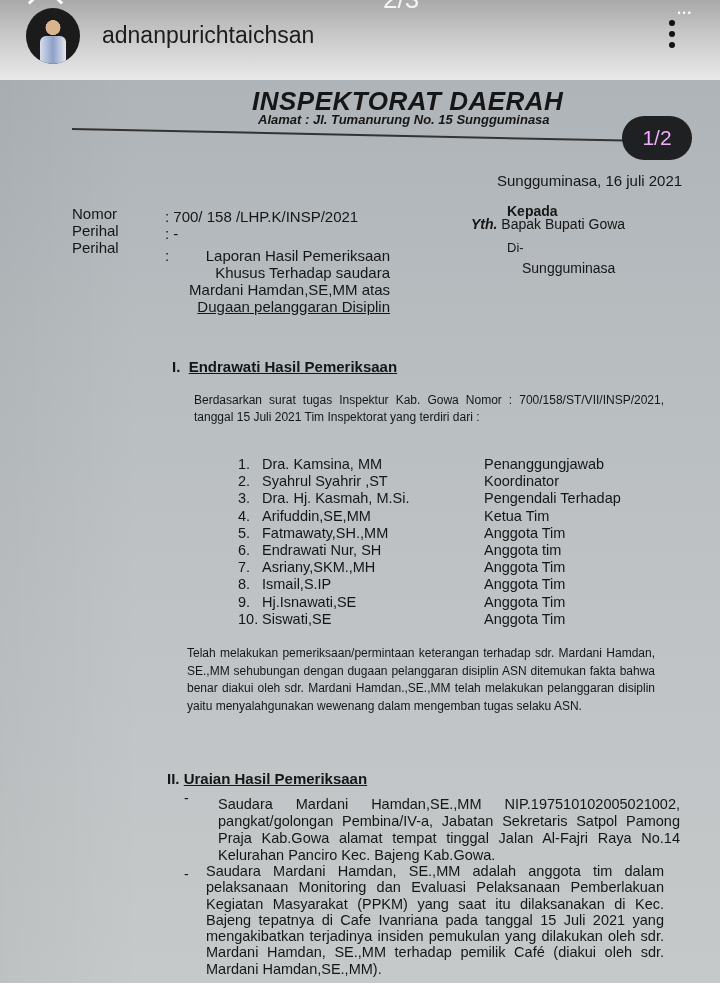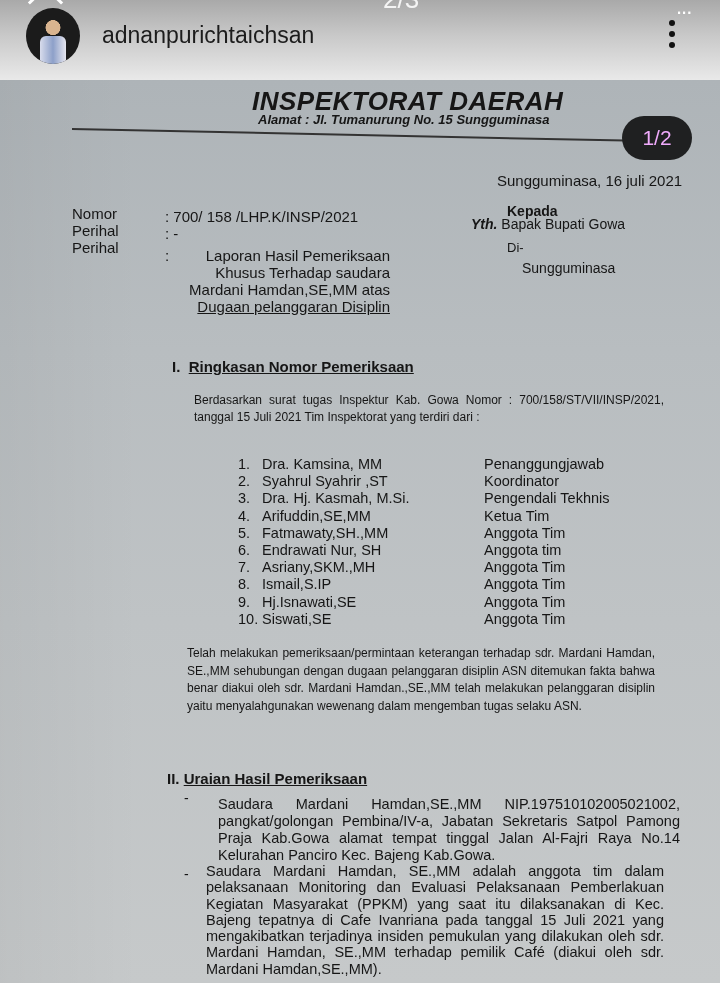--- a/index.html
+++ b/index.html
@@ -118,38 +118,38 @@
     <div>Khusus Terhadap saudara</div>
     <div>Mardani Hamdan,SE,MM atas</div>
     <div class="under">Dugaan pelanggaran Disiplin</div>
   </div>
 
   <div class="kepada">Kepada</div>
   <div class="yth"><b>Yth.</b> <span>Bapak Bupati Gowa</span></div>
   <div class="di">Di-</div>
   <div class="kota">Sungguminasa</div>
 
-  <div class="sec sec1"><span>I.</span>&nbsp; <span class="u">Ringkasan Nomor Pemeriksaan</span></div>
+  <div class="sec sec1"><span>I.</span>&nbsp; <span class="u">Endrawati Hasil Pemeriksaan</span></div>
   <div class="para para1">Berdasarkan surat tugas Inspektur Kab. Gowa Nomor : 700/158/ST/VII/INSP/2021, tanggal 15 Juli 2021 Tim Inspektorat yang terdiri dari :</div>
 
   <div class="team">
     <div class="team-row">
         <span class="no">1.</span>
         <span class="nm">Dra. Kamsina, MM</span>
         <span class="rl">Penanggungjawab</span>
       </div>
     <div class="team-row">
         <span class="no">2.</span>
         <span class="nm">Syahrul Syahrir ,ST</span>
         <span class="rl">Koordinator</span>
       </div>
     <div class="team-row">
         <span class="no">3.</span>
         <span class="nm">Dra. Hj. Kasmah, M.Si.</span>
-        <span class="rl">Pengendali Tekhnis</span>
+        <span class="rl">Pengendali Terhadap</span>
       </div>
     <div class="team-row">
         <span class="no">4.</span>
         <span class="nm">Arifuddin,SE,MM</span>
         <span class="rl">Ketua Tim</span>
       </div>
     <div class="team-row">
         <span class="no">5.</span>
         <span class="nm">Fatmawaty,SH.,MM</span>
         <span class="rl">Anggota Tim</span>

